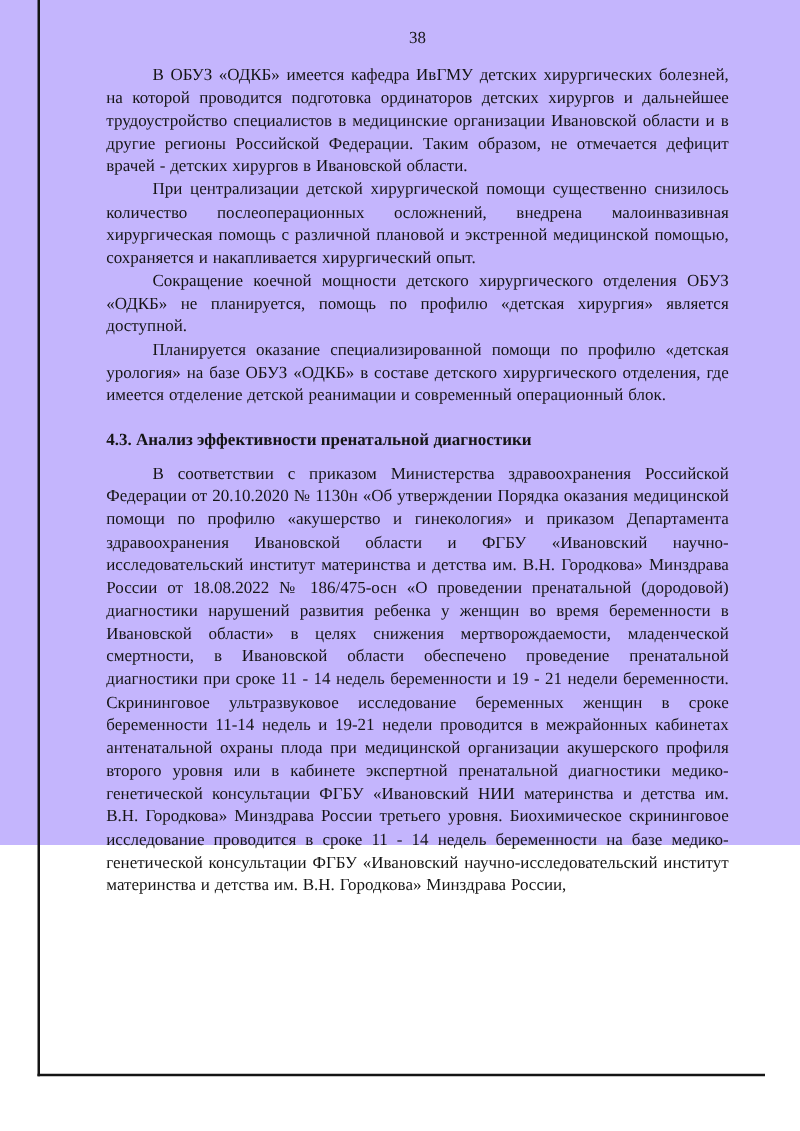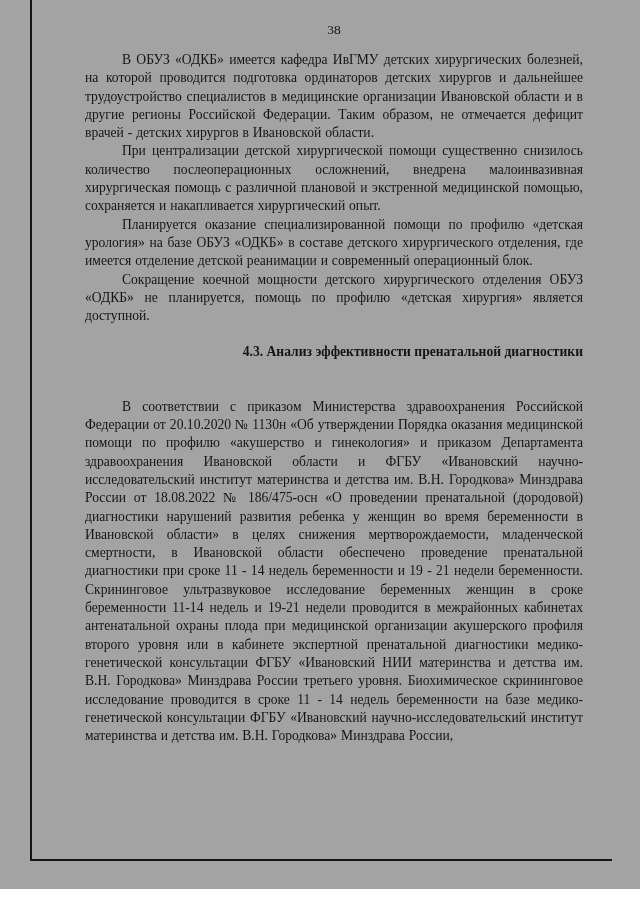--- a/index.html
+++ b/index.html
@@ -3,22 +3,22 @@
 <meta charset="utf-8">
 <style>
   html, body { margin: 0; padding: 0; }
   body {
     width: 640px; height: 905px;
     background: #ffffff;
     overflow: hidden;
   }
   .page {
     position: relative;
-    width: 640px; height: 889px;
-    background: #a3a3a3;
+    width: 640px; height: 676px;
+    background: #c4b5fd;
     font-family: "Liberation Serif", "DejaVu Serif", serif;
     color: #151515;
   }
   .scan-border-left {
     position: absolute;
     left: 30px; top: 0;
     width: 2px; height: 861px;
     background: #141414;
   }
   .scan-border-bottom {
@@ -41,22 +41,22 @@
   p.para {
     margin: 0;
     text-align: justify;
     font-size: 13.6px;
     line-height: 18.3px;
     text-indent: 37px;
     word-spacing: 0.5px;
   }
   p.para.no-indent { text-indent: 0; }
   h2.section-heading {
-    margin: 18px 0 36px 0;
-    text-align: right;
+    margin: 18px 0 8px 0;
+    text-align: left;
     font-size: 13.6px;
     line-height: 18.3px;
     font-weight: bold;
   }
 </style>
 </head>
 <body>
 
 <div class="page">
 
@@ -65,23 +65,23 @@
 
   <div class="text-column">
 
     <div class="page-number">38</div>
 
 
     <p class="para">В ОБУЗ «ОДКБ» имеется кафедра ИвГМУ детских хирургических болезней, на которой проводится подготовка ординаторов детских хирургов и дальнейшее трудоустройство специалистов в медицинские организации Ивановской области и в другие регионы Российской Федерации. Таким образом, не отмечается дефицит врачей - детских хирургов в Ивановской области.</p>
 
     <p class="para">При централизации детской хирургической помощи существенно снизилось количество послеоперационных осложнений, внедрена малоинвазивная хирургическая помощь с различной плановой и экстренной медицинской помощью, сохраняется и накапливается хирургический опыт.</p>
 
+    <p class="para">Сокращение коечной мощности детского хирургического отделения ОБУЗ «ОДКБ» не планируется, помощь по профилю «детская хирургия» является доступной.</p>
+
     <p class="para">Планируется оказание специализированной помощи по профилю «детская урология» на базе ОБУЗ «ОДКБ» в составе детского хирургического отделения, где имеется отделение детской реанимации и современный операционный блок.</p>
-
-    <p class="para">Сокращение коечной мощности детского хирургического отделения ОБУЗ «ОДКБ» не планируется, помощь по профилю «детская хирургия» является доступной.</p>
 
     <h2 class="section-heading">4.3. Анализ эффективности пренатальной диагностики</h2>
 
     <p class="para">В соответствии с приказом Министерства здравоохранения Российской Федерации от 20.10.2020 № 1130н «Об утверждении Порядка оказания медицинской помощи по профилю «акушерство и гинекология» и приказом Департамента здравоохранения Ивановской области и ФГБУ «Ивановский научно-исследовательский институт материнства и детства им. В.Н. Городкова» Минздрава России от 18.08.2022 № 186/475-осн «О проведении пренатальной (дородовой) диагностики нарушений развития ребенка у женщин во время беременности в Ивановской области» в целях снижения мертворождаемости, младенческой смертности, в Ивановской области обеспечено проведение пренатальной диагностики при сроке 11 - 14 недель беременности и 19 - 21 недели беременности. Скрининговое ультразвуковое исследование беременных женщин в сроке беременности 11-14 недель и 19-21 недели проводится в межрайонных кабинетах антенатальной охраны плода при медицинской организации акушерского профиля второго уровня или в кабинете экспертной пренатальной диагностики медико-генетической консультации ФГБУ «Ивановский НИИ материнства и детства им. В.Н. Городкова» Минздрава России третьего уровня. Биохимическое скрининговое исследование проводится в сроке 11 - 14 недель беременности на базе медико-генетической консультации ФГБУ «Ивановский научно-исследовательский институт материнства и детства им. В.Н. Городкова» Минздрава России,</p>
 
   </div>
 
 </div>
 
 </body></html>

